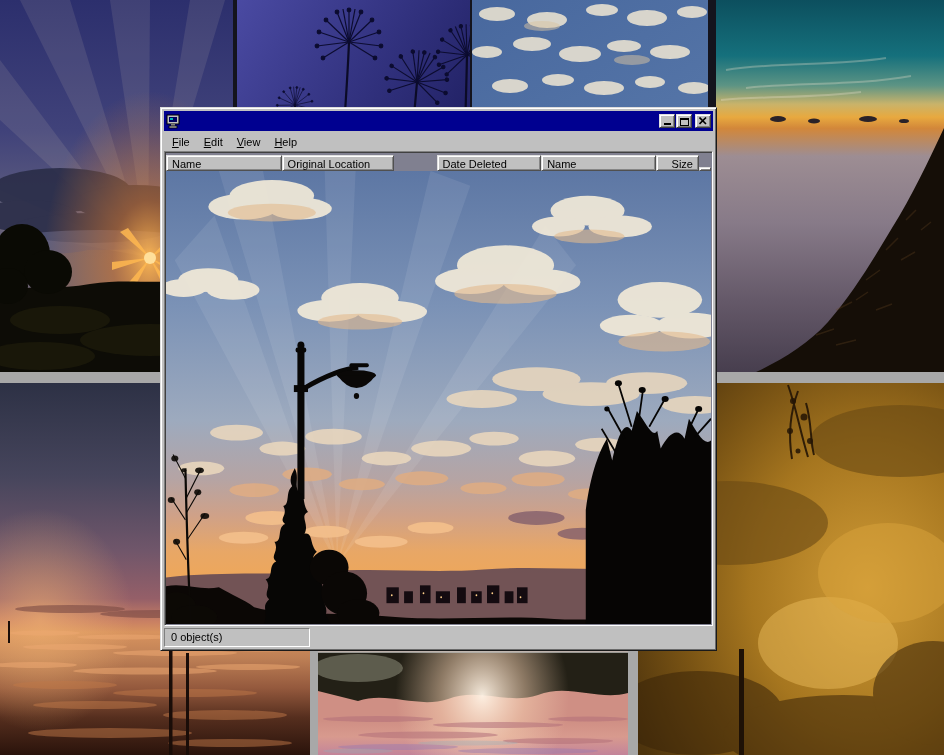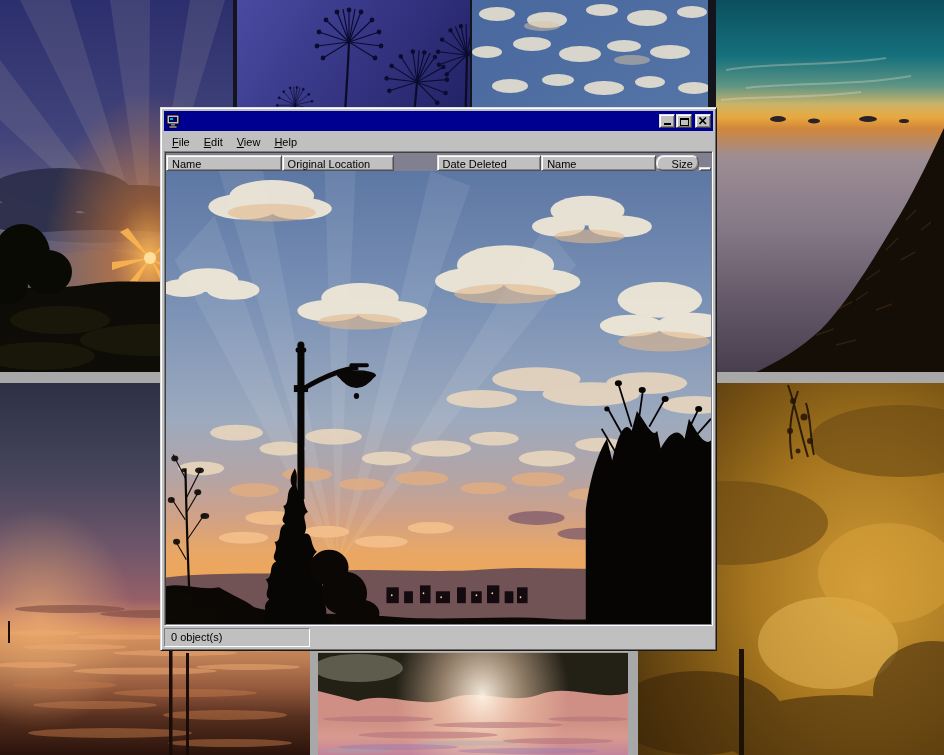--- a/index.html
+++ b/index.html
@@ -450,21 +450,21 @@
       <span class="menu-item"><span class="accel">V</span><span>iew</span></span>
       <span class="menu-item"><span class="accel">H</span><span>elp</span></span>
     </div>
 
     <div id="listview">
       <div id="colheader">
         <div class="hcell" style="width:125px;">Name</div>
         <div class="hcell" style="width:121px;">Original Location</div>
         <div class="hcell" style="width:113px;margin-left:43px;">Date Deleted</div>
         <div class="hcell" style="width:124px;">Name</div>
-        <div class="hcell right" style="width:46px;border-radius:7px;">Size</div>
+        <div class="hcell right" style="width:46px;">Size</div>
         <div class="hcell" style="flex:1;"></div>
       </div>
 
       <div id="photo-area">
         <svg viewBox="0 0 618 457" preserveAspectRatio="none">
           <defs>
             <linearGradient id="wsky" x1="0" y1="0" x2="0" y2="1">
               <stop offset="0" stop-color="#5d77a4"></stop>
                 <stop offset="0.3" stop-color="#7b92b6"></stop>
               <stop offset="0.55" stop-color="#9daabe"></stop>

